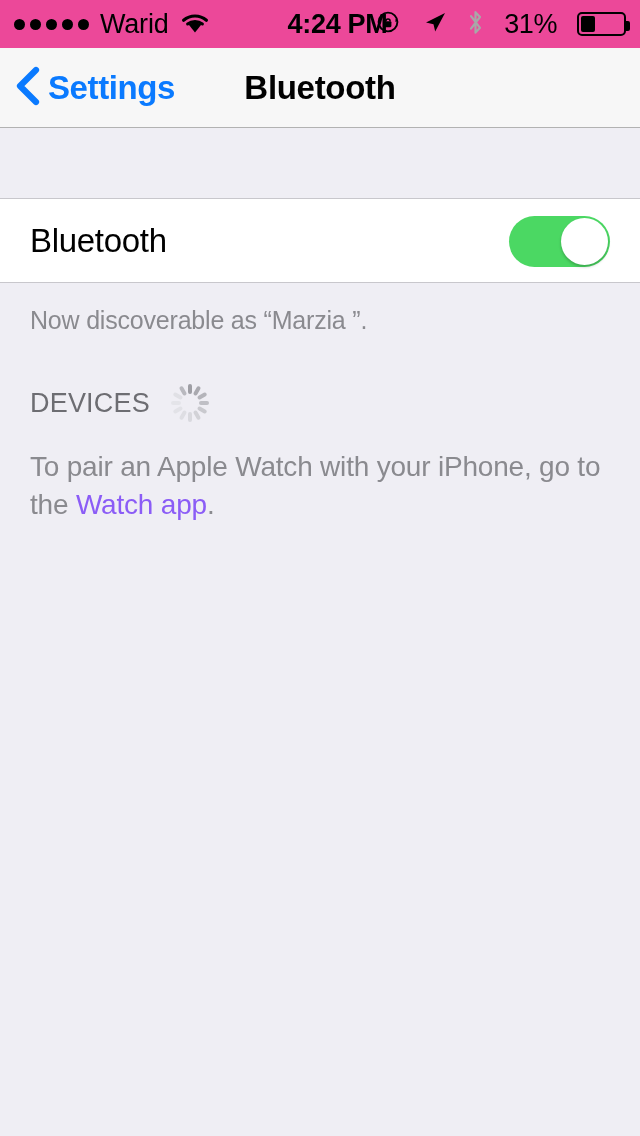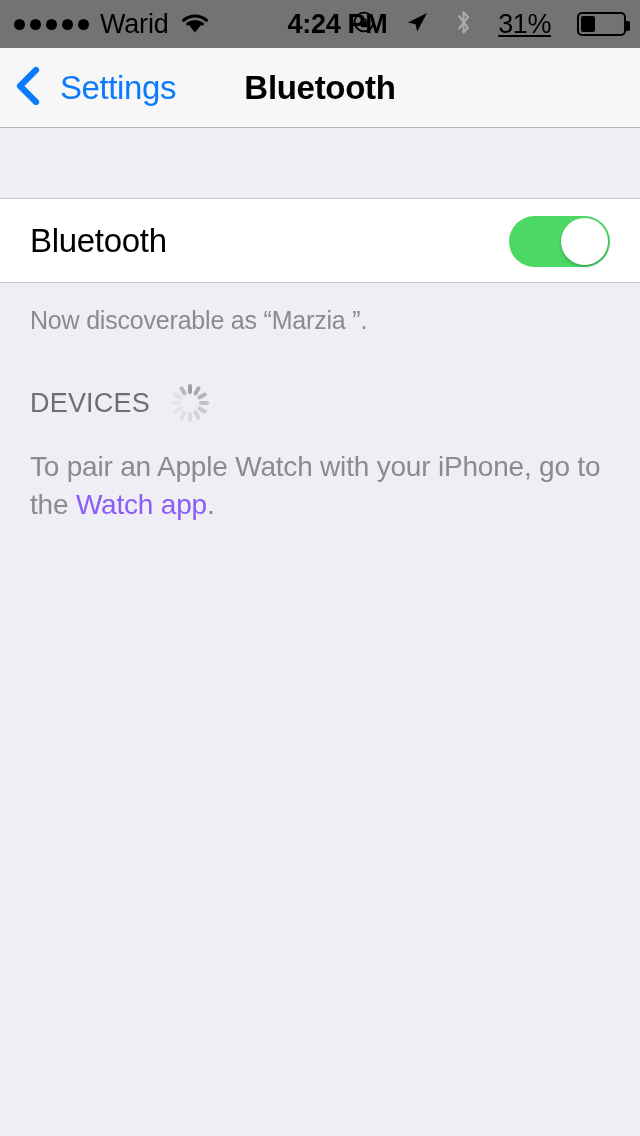--- a/index.html
+++ b/index.html
@@ -15,21 +15,21 @@
     overflow: hidden;
     position: relative;
   }
 
   
   .status-bar {
     position: absolute;
     top: 0; left: 0;
     width: 640px;
     height: 48px;
-    background: #737373;
+    background: #ec4899;
     color: #000;
   }
   .sb-left {
     position: absolute;
     left: 14px;
     top: 0;
     height: 48px;
     display: flex;
     align-items: center;
   }
@@ -69,22 +69,21 @@
     font-weight: 700;
     letter-spacing: -0.3px;
     margin-left: -6px;
   }
   .sb-right {
     position: absolute;
     right: 14px;
     top: 0; height: 48px;
     display: flex;
     align-items: center;
-    gap: 26px;
-    text-decoration: underline;
+    gap: 20px;
   }
   .battery-pct {
     font-size: 27px;
     letter-spacing: -0.4px;
   }
   .battery-shell {
     position: relative;
     width: 49px;
     height: 24px;
     border: 2px solid #000;
@@ -118,22 +117,23 @@
     border-bottom: 1px solid #B2B2B2;
     box-sizing: border-box;
   }
   .nav-back {
     position: absolute;
     left: 12px;
     top: 0;
     height: 79px;
     display: flex;
     align-items: center;
-    gap: 18px;
+    gap: 6px;
     cursor: pointer;
+    font-weight: bold;
   }
   .nav-back-label {
     font-size: 33px;
     color: #0A7AFF;
     letter-spacing: -0.4px;
   }
   .nav-title {
     position: absolute;
     left: 0; right: 0;
     top: 0; height: 79px;

